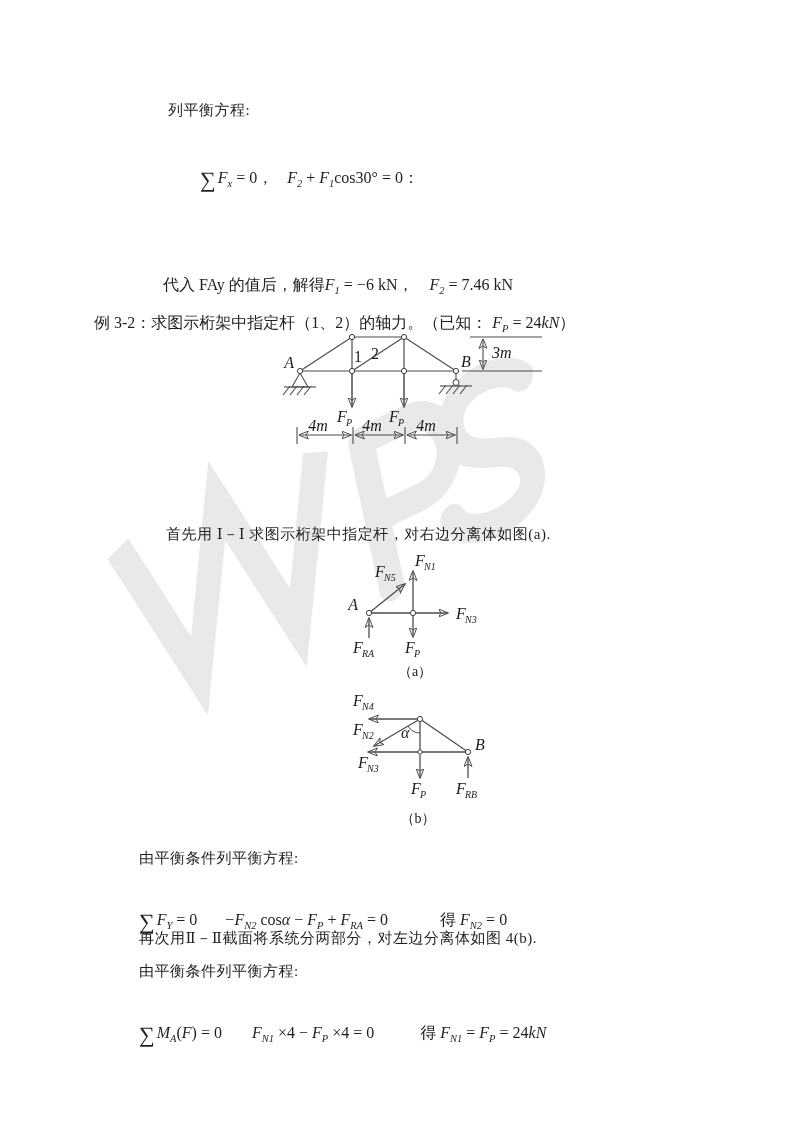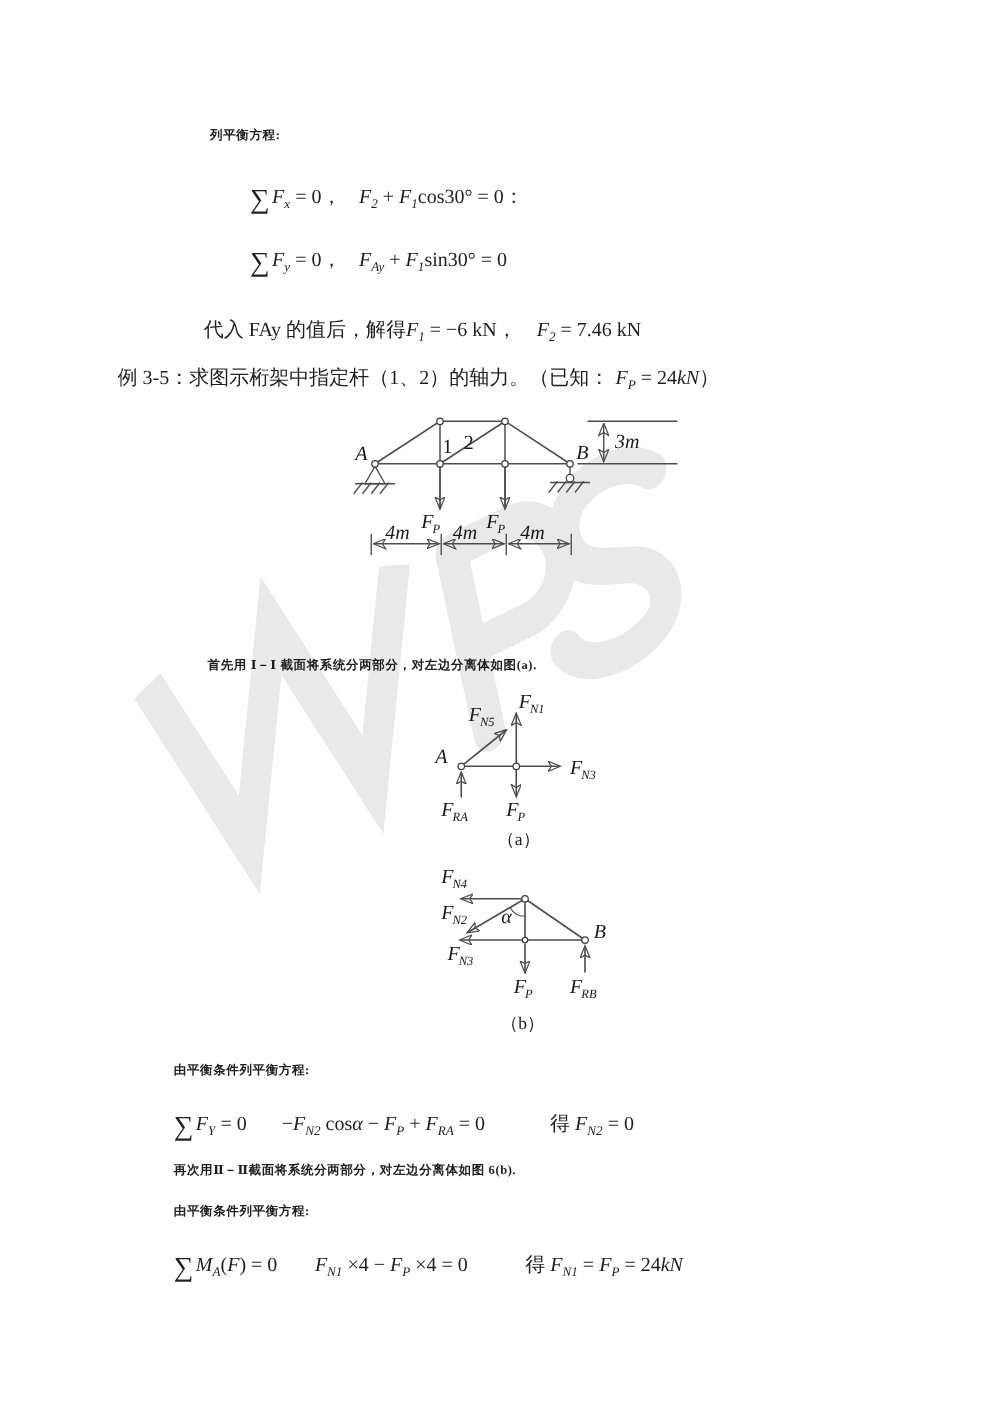--- a/index.html
+++ b/index.html
@@ -1,21 +1,21 @@
 <!DOCTYPE html>
 <html><head>
 <meta charset="utf-8">
 <style>
   html,body{margin:0;padding:0;background:#fff;}
   .page{position:relative;width:793px;height:1122px;background:#ffffff;overflow:hidden;
         font-family:"Liberation Serif","DejaVu Serif",serif;color:#1f1f1f;}
   .wm{position:absolute;left:0;top:0;z-index:0;}
   .line{position:absolute;white-space:nowrap;z-index:2;}
-  .txt{font-size:10px;letter-spacing:0.5px;font-weight:bold;}
-  .eq{font-size:16px;}
+  .txt{font-size:15px;letter-spacing:0.5px;}
+  .eq{font-size:16px;margin-top:21px;}
   .mt-n{font-style:normal;}
   .mt-i{font-style:italic;}
   .mt-sub{font-style:italic;font-size:10.5px;vertical-align:-4px;}
   .mt-sum{font-size:22px;vertical-align:-4px;margin-right:2px;font-style:normal;}
   .mt-sp{display:inline-block;height:1px;}
   .fig{position:absolute;z-index:2;}
   .fig line,.fig path,.fig polyline{stroke:#4d4d4d;fill:none;}
   .fig text{fill:#1a1a1a;font-family:"Liberation Serif","DejaVu Serif",serif;}
   .sv-i{font-style:italic;font-size:16px;}
   .sv-n{font-size:16px;}
@@ -34,25 +34,24 @@
       <path d="M 268,4 L 268,-140 L 318,-140 A 38,38 0 0 1 318,-64 L 268,-64" stroke-width="27" stroke-linecap="round" stroke-linejoin="round"></path>
       <path d="M 443,-128 C 423,-152 366,-150 362,-112 C 359,-80 396,-74 412,-67
                C 438,-56 444,-24 414,-12 C 386,-1 352,-10 344,-30" stroke-width="27" stroke-linecap="round"></path>
     </g>
   </svg>
 
   <div class="line txt" style="left:168px;top:101px">列平衡方程:</div>
 
   <div class="line eq" style="left:200px;top:146px"><span class="mt-sum">∑</span><span class="mt-i">F</span><span class="mt-sub">x</span><span class="mt-n"> = 0，</span><span class="mt-sp" style="width: 14px;"></span><span class="mt-i">F</span><span class="mt-sub">2</span><span class="mt-n"> + </span><span class="mt-i">F</span><span class="mt-sub">1</span><span class="mt-n">cos30° = 0：</span></div>
 
-  <div class="line eq" style="left:200px;top:197px"><span class="mt-sum">∑</span><span class="mt-i">F</span><span class="mt-sub">y</span><span class="mt-n"> = 0，</span><span class="mt-sp" style="width: 14px;"></span><span class="mt-i">F</span><span class="mt-sub">Ay</span><span class="mt-n"> + </span><span class="mt-i">F</span><span class="mt-sub">1</span><span class="mt-n">sin30° = 0</span></div>
 
   <div class="line eq" style="left:163px;top:254px"><span class="mt-n">代入 FAy 的值后，解得</span><span class="mt-i">F</span><span class="mt-sub">1</span><span class="mt-n"> = −6 kN，</span><span class="mt-sp" style="width: 16px;"></span><span class="mt-i">F</span><span class="mt-sub">2</span><span class="mt-n"> = 7.46 kN</span></div>
 
-  <div class="line eq" style="left:94px;top:292px"><span class="mt-n">例 3-5：求图示桁架中指定杆（1、2）的轴力。（已知：</span><span class="mt-sp" style="width: 5px;"></span><span class="mt-i">F</span><span class="mt-sub">P</span><span class="mt-n"> = 24</span><span class="mt-i">kN</span><span class="mt-n">）</span></div>
+  <div class="line eq" style="left:94px;top:292px"><span class="mt-n">例 3-2：求图示桁架中指定杆（1、2）的轴力。（已知：</span><span class="mt-sp" style="width: 5px;"></span><span class="mt-i">F</span><span class="mt-sub">P</span><span class="mt-n"> = 24</span><span class="mt-i">kN</span><span class="mt-n">）</span></div>
 
   <svg class="fig" style="left:266px;top:323px" width="290" height="135" viewBox="0 0 290 135">
     <defs>
       <marker id="tr-e" markerUnits="userSpaceOnUse" markerWidth="11" markerHeight="9" refX="9.5" refY="4" orient="auto">
         <path d="M0,0 L10,4 L0,8 L2.6,4 Z" fill="#2c2c2c" stroke="none"></path>
       </marker>
       <marker id="tr-s" markerUnits="userSpaceOnUse" markerWidth="11" markerHeight="9" refX="0.5" refY="4" orient="auto">
         <path d="M10,0 L0,4 L10,8 L7.4,4 Z" fill="#2c2c2c" stroke="none"></path>
       </marker>
     </defs>
@@ -124,21 +123,21 @@
     <text class="sv-i" x="71" y="99">F</text>
     <text class="sv-sub" x="80" y="103">P</text>
     <text class="sv-i" x="123" y="99">F</text>
     <text class="sv-sub" x="132" y="103">P</text>
     <text class="sv-i" x="52" y="108" text-anchor="middle">4m</text>
     <text class="sv-i" x="106" y="108" text-anchor="middle">4m</text>
     <text class="sv-i" x="160" y="108" text-anchor="middle">4m</text>
   </svg>
 
 
-  <div class="line txt" style="left:166px;top:525px">首先用 Ⅰ－Ⅰ 截面将系统分两部分，对左边分离体如图(a).</div>
+  <div class="line txt" style="left:166px;top:525px">首先用 Ⅰ－Ⅰ 求图示桁架中指定杆，对右边分离体如图(a).</div>
 
   <svg class="fig" style="left:330px;top:550px" width="215" height="140" viewBox="0 0 215 140">
     <defs>
       <marker id="fa-e" markerUnits="userSpaceOnUse" markerWidth="11" markerHeight="9" refX="9.5" refY="4" orient="auto">
         <path d="M0,0 L10,4 L0,8 L2.6,4 Z" fill="#2c2c2c" stroke="none"></path>
       </marker>
     </defs>
     <g stroke-width="1.3">
       <line x1="39" y1="63" x2="118" y2="63" marker-end="url(#fa-e)"></line>
       <line x1="83" y1="61" x2="83" y2="21" marker-end="url(#fa-e)"></line>
@@ -193,19 +192,19 @@
     <text class="sv-sub" x="95" y="108">P</text>
     <text class="sv-i" x="131" y="104">F</text>
     <text class="sv-sub" x="140" y="108">RB</text>
     <text class="sv-cap" x="93" y="133" text-anchor="middle">（b）</text>
   </svg>
 
   <div class="line txt" style="left:139px;top:849px">由平衡条件列平衡方程:</div>
 
   <div class="line eq" style="left:139px;top:888px"><span class="mt-sum">∑</span><span class="mt-i">F</span><span class="mt-sub">Y</span><span class="mt-n"> = 0</span><span class="mt-sp" style="width: 28px;"></span><span class="mt-n">−</span><span class="mt-i">F</span><span class="mt-sub">N2</span><span class="mt-n"> cos</span><span class="mt-i">α</span><span class="mt-n"> − </span><span class="mt-i">F</span><span class="mt-sub">P</span><span class="mt-n"> + </span><span class="mt-i">F</span><span class="mt-sub">RA</span><span class="mt-n"> = 0</span><span class="mt-sp" style="width: 52px;"></span><span class="mt-n">得</span><span class="mt-sp" style="width: 4px;"></span><span class="mt-i">F</span><span class="mt-sub">N2</span><span class="mt-n"> = 0</span></div>
 
-  <div class="line txt" style="left:139px;top:929px">再次用Ⅱ－Ⅱ截面将系统分两部分，对左边分离体如图 6(b).</div>
+  <div class="line txt" style="left:139px;top:929px">再次用Ⅱ－Ⅱ截面将系统分两部分，对左边分离体如图 4(b).</div>
 
   <div class="line txt" style="left:139px;top:962px">由平衡条件列平衡方程:</div>
 
   <div class="line eq" style="left:139px;top:1001px"><span class="mt-sum">∑</span><span class="mt-i">M</span><span class="mt-sub">A</span><span class="mt-n">(</span><span class="mt-i">F</span><span class="mt-n">) = 0</span><span class="mt-sp" style="width: 30px;"></span><span class="mt-i">F</span><span class="mt-sub">N1</span><span class="mt-n"> ×4 − </span><span class="mt-i">F</span><span class="mt-sub">P</span><span class="mt-n"> ×4 = 0</span><span class="mt-sp" style="width: 46px;"></span><span class="mt-n">得</span><span class="mt-sp" style="width: 4px;"></span><span class="mt-i">F</span><span class="mt-sub">N1</span><span class="mt-n"> = </span><span class="mt-i">F</span><span class="mt-sub">P</span><span class="mt-n"> = 24</span><span class="mt-i">kN</span></div>
 
 </div>
 
 </body></html>

